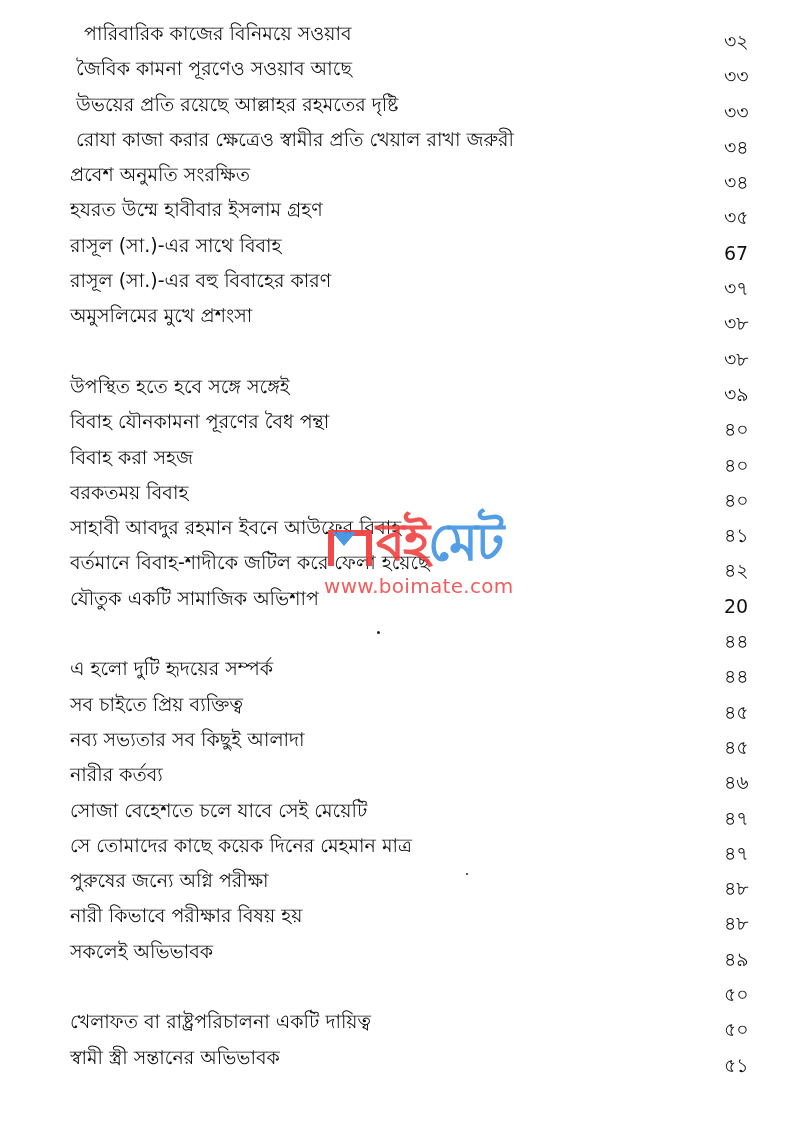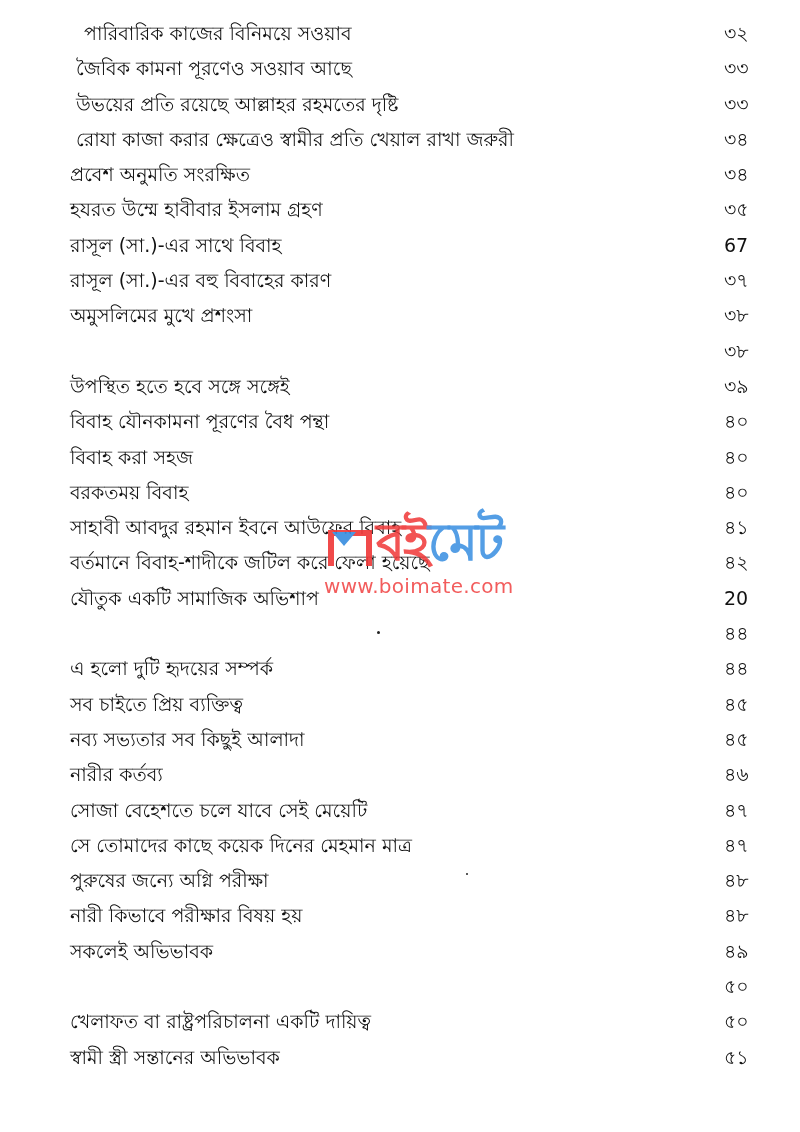--- a/index.html
+++ b/index.html
@@ -34,21 +34,21 @@
       font-size: 19px;
       line-height: 30px;
       white-space: nowrap;
       color: #111;
     }
     .toc-row.indent .toc-title { left: 76px; }
     .toc-row.indent2 .toc-title { left: 68px; text-align: right; }
     .toc-page {
       position: absolute;
       left: 716px;
-      top: 0;
+      top: 8px;
       font-size: 19px;
       line-height: 30px;
       white-space: nowrap;
       color: #111;
     }
     
     .watermark {
       position: absolute;
       left: 322px;
       top: 512px;
@@ -81,21 +81,21 @@
       position: absolute;
       left: 54px;
       top: -2px;
       font-size: 52px;
       font-weight: bold;
       line-height: 64px;
       white-space: nowrap;
       letter-spacing: -2px;
     }
     .wm-logo .red { color: rgba(239, 59, 59, 0.95); margin-top: 18px; }
-    .wm-logo .blue { color: rgba(59, 143, 224, 0.95); }
+    .wm-logo .blue { color: rgba(59, 143, 224, 0.95); font-family: Liberation Serif, serif; }
     .wm-url {
       position: absolute;
       left: 2px;
       top: 62px;
       font-family: "DejaVu Sans", sans-serif;
       font-weight: normal;
       font-size: 20px;
       color: rgba(239, 59, 59, 0.9);
       white-space: nowrap;
       letter-spacing: 0.3px;

